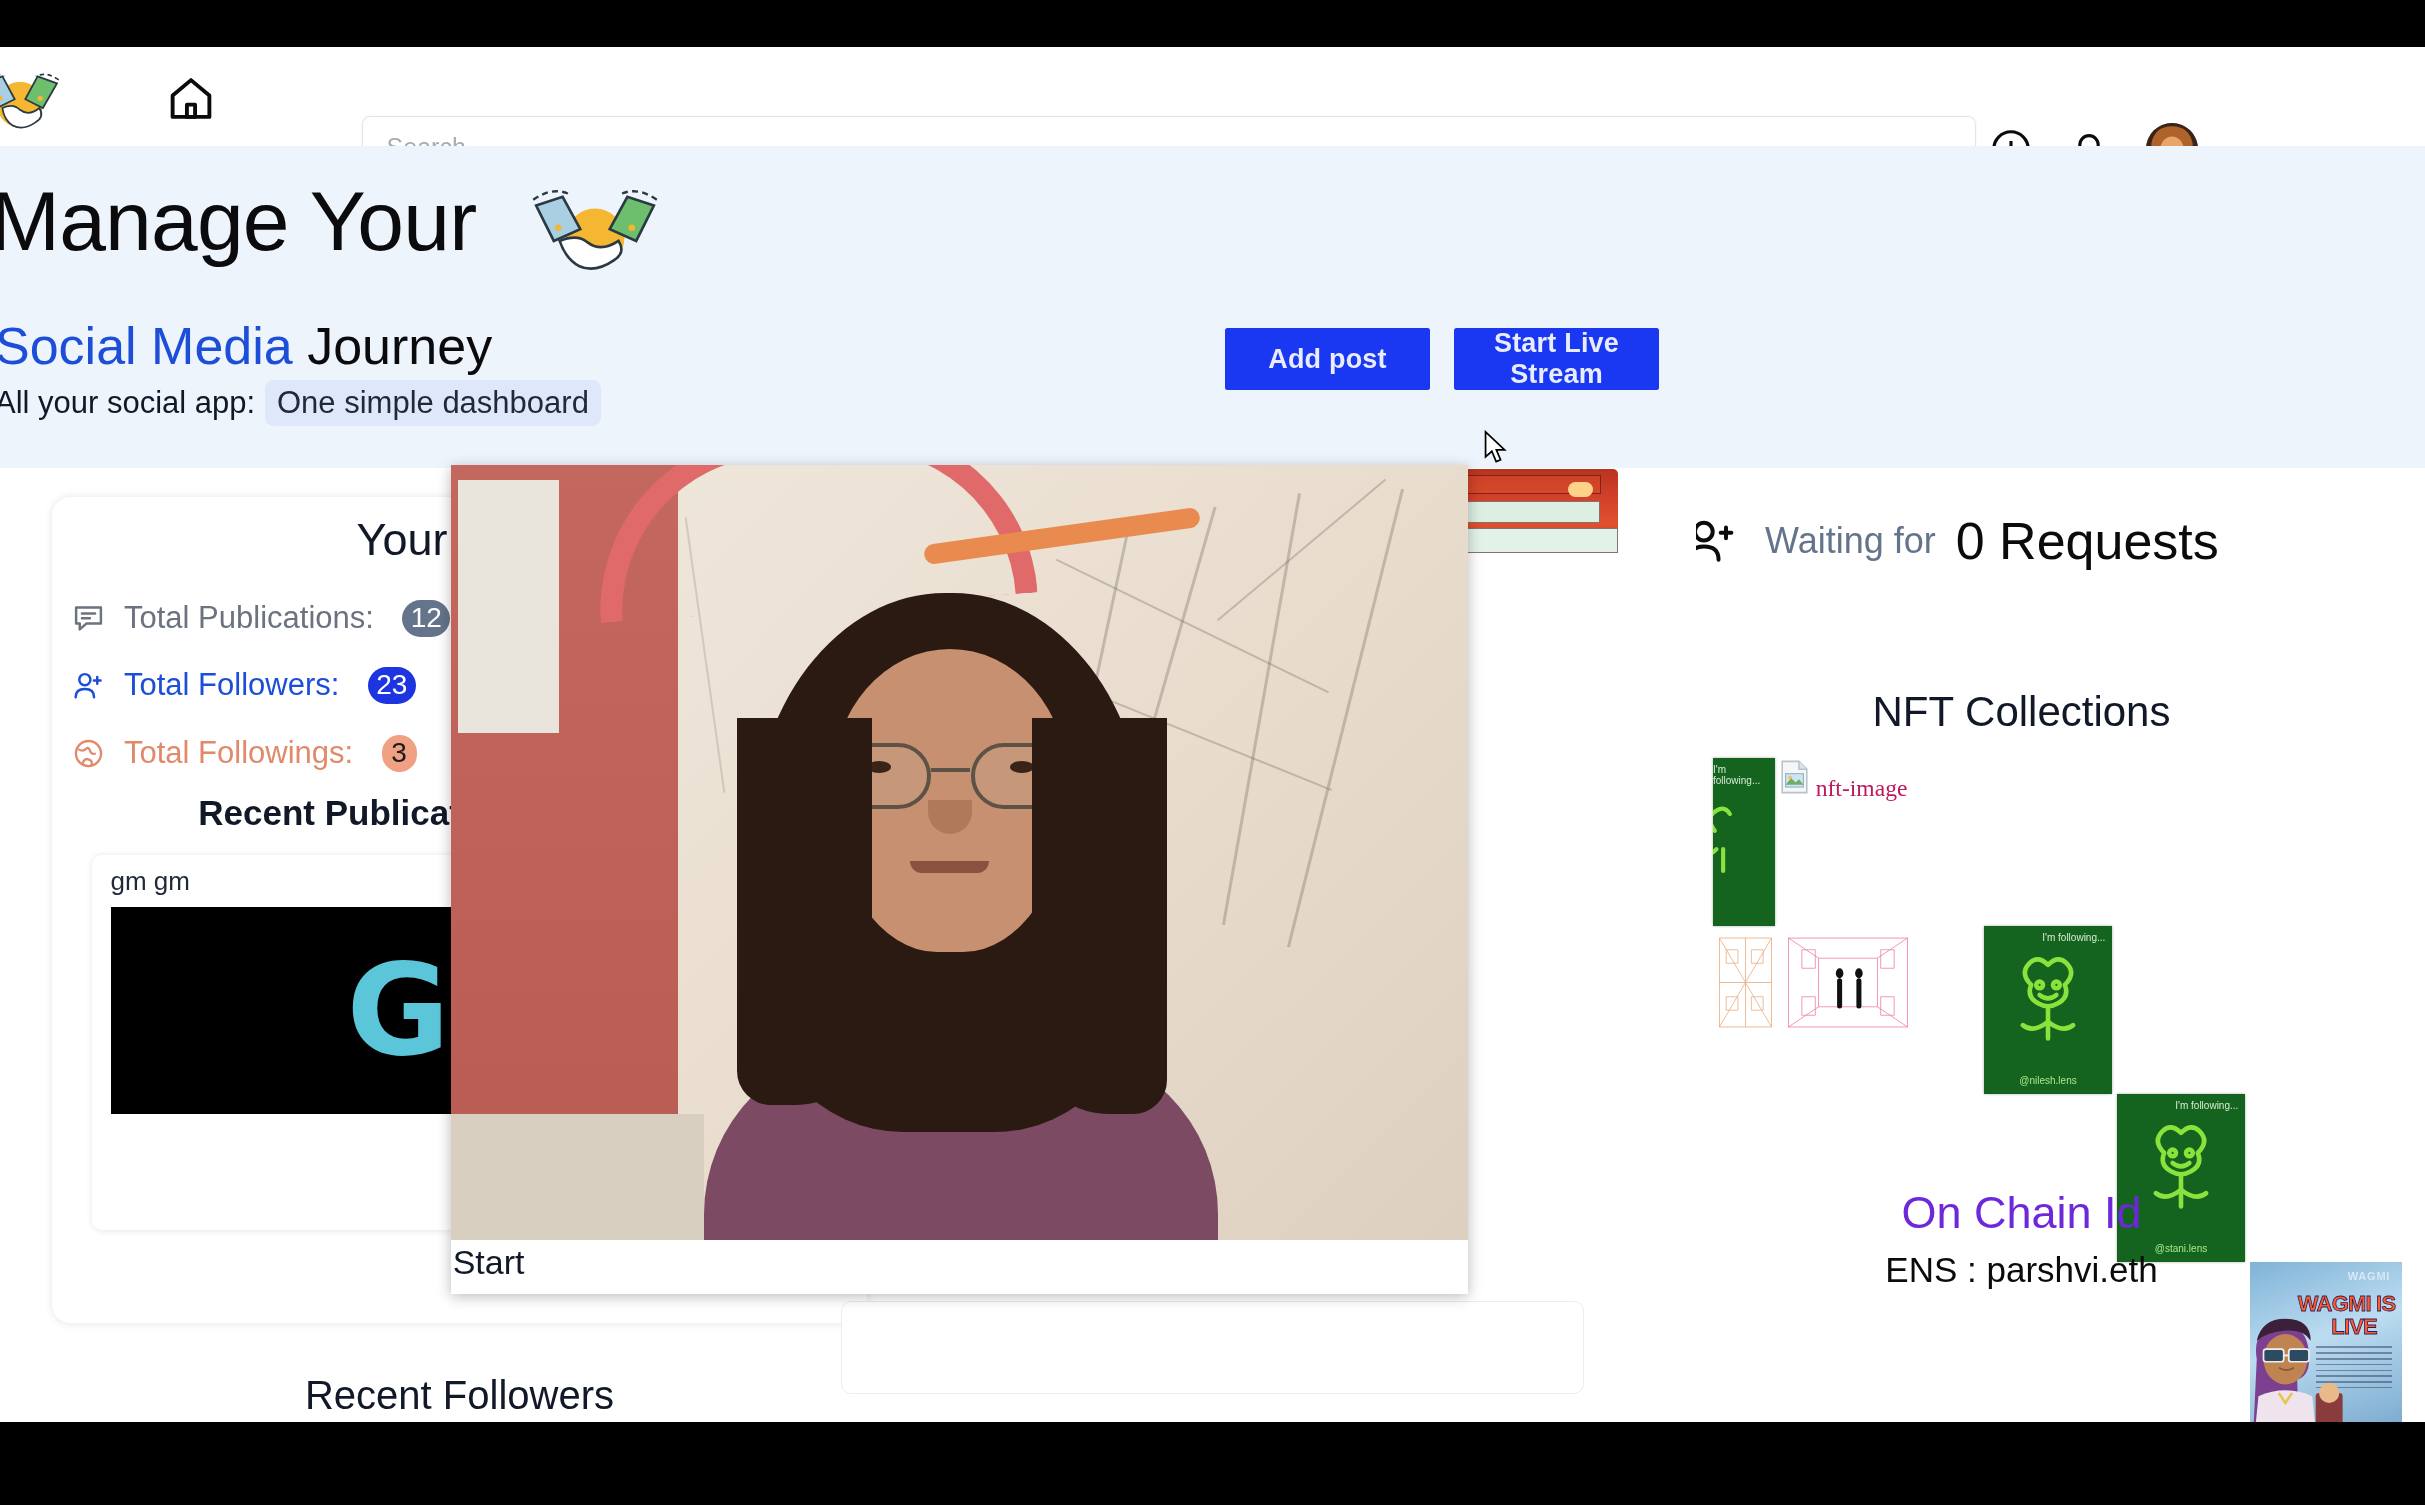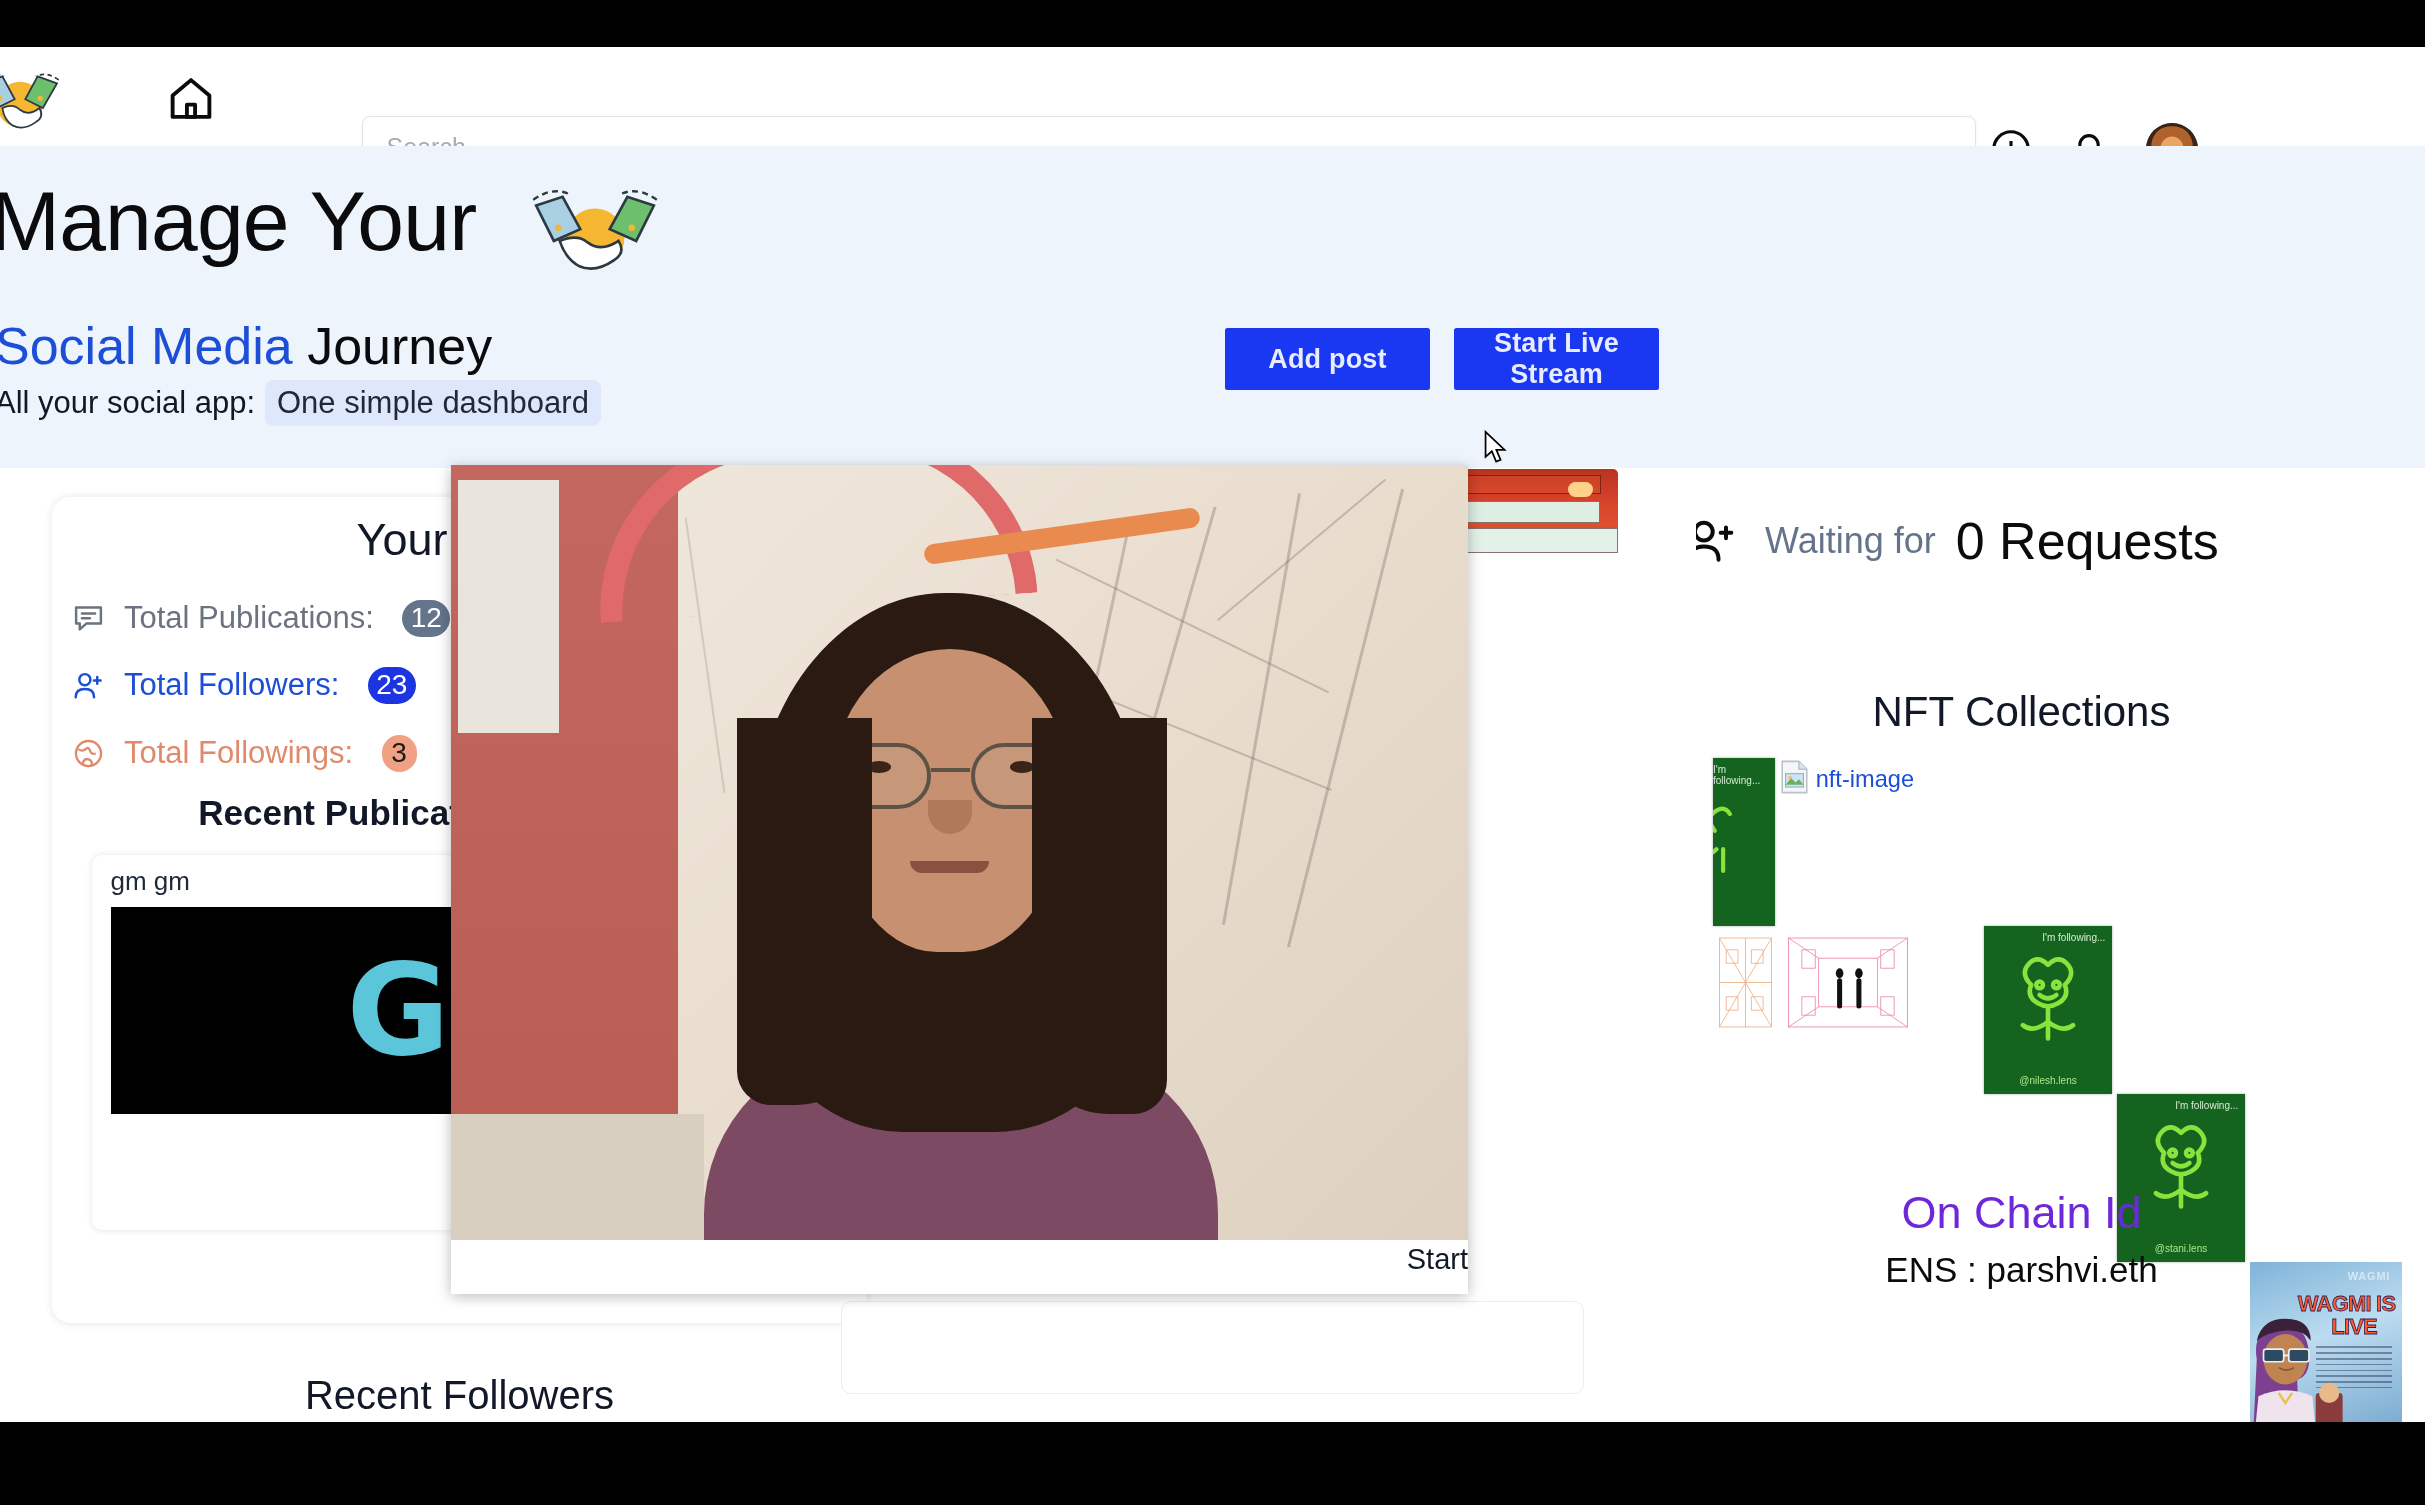--- a/index.html
+++ b/index.html
@@ -175,21 +175,21 @@
   .nft-green {
     background: #14631f; position: relative;
     box-shadow: 0 0 2.5px rgba(0,0,0,.35);
   }
   .nft-green .fl { position: absolute; right: 6.7px; top: 5.9px; font-size: 10px; color: #d7ecd2; }
   .nft-green .handle { position: absolute; left: 0; right: 0; bottom: 8.4px; text-align:center; font-size: 10px; color:#a8e88b; }
   .nft-broken {
     position: absolute; left: 37px; top: 1.7px; display: flex; align-items: flex-start; gap: 6.7px;
   }
   .broken-ico { width: 29px; height: 34px; }
-  .broken-label { font-size: 23.6px; color: #1d4ed8; margin-top: 6px; }
+  .broken-label { font-size: 23.6px; color: #be185d; margin-top: 15px; font-family: Liberation Serif, serif; }
   .nft-wagmi {
     background: linear-gradient(180deg,#9ec8e6 0%, #b5d8ee 55%, #8fb9d8 100%);
     position: relative;
   }
   .nft-row2 { position: relative; height: 99px; margin-top: 6.7px; }
   .nft-sketch { position: absolute; top:0; height: 99px; background: #fff; overflow:hidden; }
 
   .onchain-title {
     position: absolute; left: 0; top: 720px; width: 809px; text-align: center;
     font-size: 45px; color: #6d28d9;
@@ -203,21 +203,21 @@
   .video-window {
     position: absolute; left: 451px; top: 418px; width: 1017px; height: 829px;
     background: #ffffff; box-shadow: 0 2.5px 13.5px rgba(0,0,0,.28);
   }
   .video-frame {
     position: absolute; left: 0; top: 0; width: 1017px; height: 775px;
     overflow: hidden; background: #cdb9a3;
   }
   .video-start {
     position: absolute; left: 0; top: 778px; width: 1017px;
-    font-size: 29px; color: #111827; padding-left: 1.7px; text-align: right;
+    font-size: 34px; color: #111827; padding-left: 1.7px;
   }
   
   .scene { position: absolute; inset: 0; }
   .wall-left { position:absolute; left:0; top:0; width: 227px; height: 100%; background: linear-gradient(180deg,#c4685f,#b85b53); }
   .wall-right { position:absolute; left:227px; top:0; right:0; bottom:0; background: linear-gradient(135deg,#efe6da 0%, #e8dccd 50%, #ddd0c0 100%); }
   .sketch-line { position:absolute; background: rgba(120,110,100,.35); }
   .pink-tube {
     position: absolute; left: 143px; top: -34px; width: 438px; height: 177px;
     border: 22px solid #e06a6a; border-radius: 219px 219px 0 0; border-bottom: 0;
     transform: rotate(-4deg);

